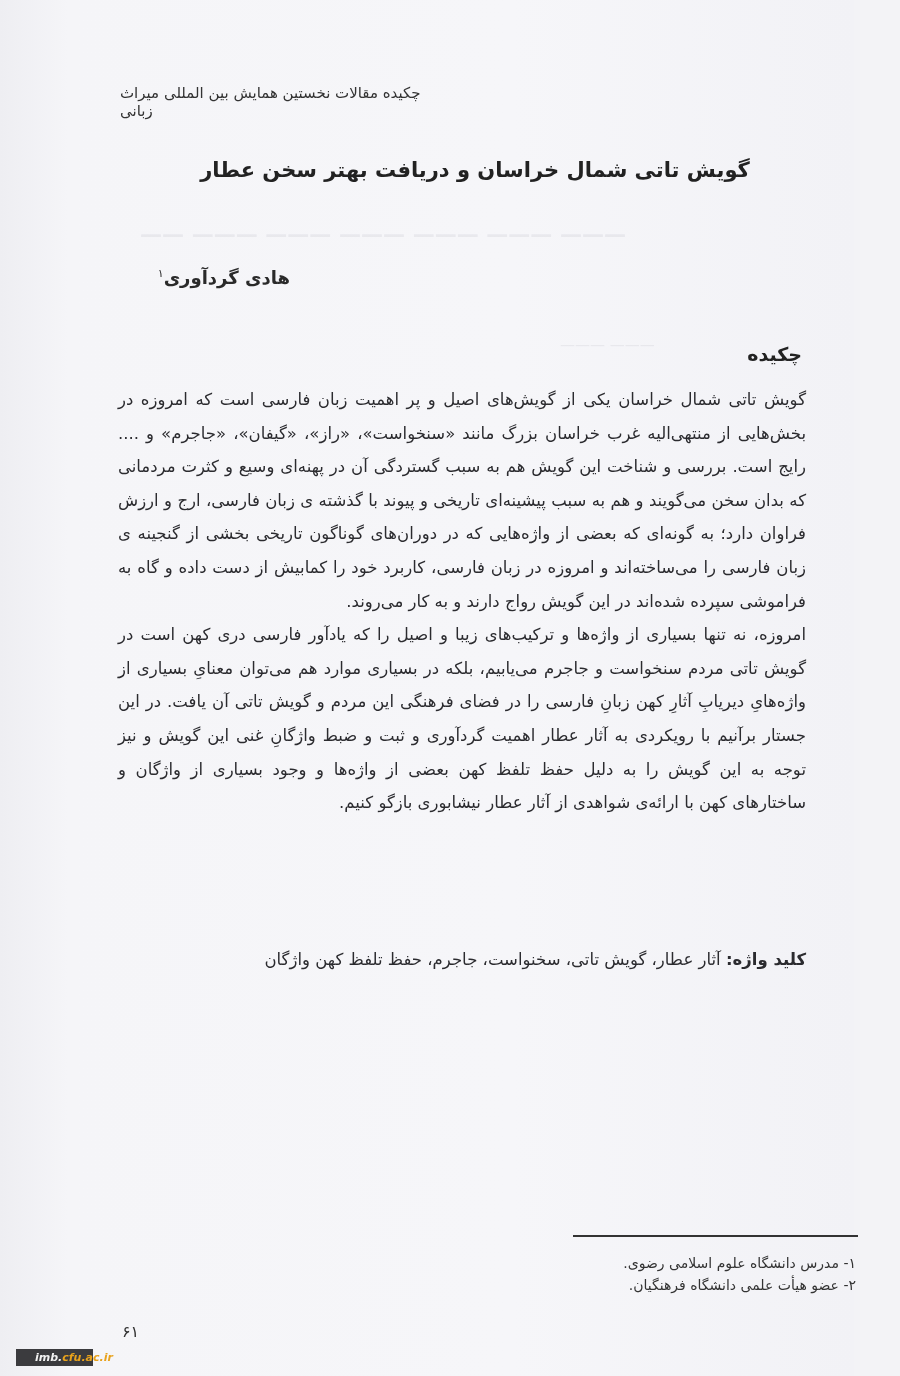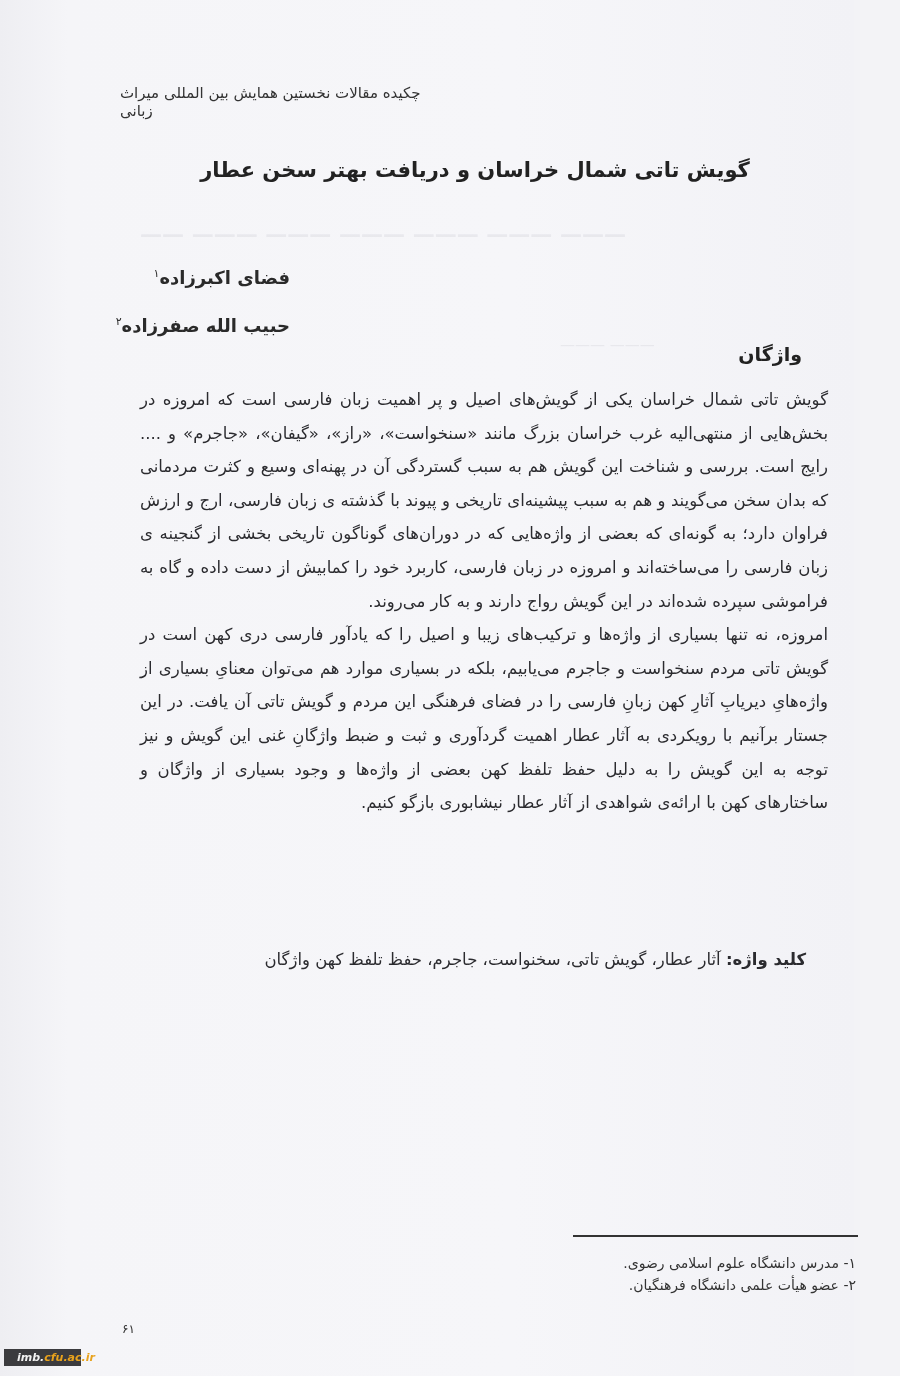--- a/index.html
+++ b/index.html
@@ -88,21 +88,20 @@
       position: absolute;
       left: 118px;
       top: 383px;
       width: 688px;
       direction: rtl;
       text-align: justify;
       text-align-last: right;
       font-size: 16.5px;
       line-height: 33.6px;
       color: #2b2b2f;
-      margin-left: 22px;
     }
     .abstract-body p {
       margin: 0;
       text-indent: 0;
     }
     .keywords {
       position: absolute;
       left: 280px;
       top: 950px;
       width: 526px;
@@ -130,65 +129,62 @@
       width: 296px;
       direction: rtl;
       font-size: 14px;
       line-height: 22px;
       color: #333;
     }
     .page-number {
       position: absolute;
       left: 122px;
       top: 1322px;
-      font-size: 12px;
+      font-size: 16px;
       color: #333;
       direction: rtl;
     }
     .watermark {
       position: absolute;
-      left: 4px;
+      left: 16px;
       top: 1349px;
       width: 77px;
       height: 17px;
       background: #3b3b3e;
       font-family: "DejaVu Sans", sans-serif;
       font-size: 11px;
       font-weight: bold;
       font-style: italic;
       line-height: 17px;
-      padding-left: 13px;
+      padding-left: 19px;
       box-sizing: border-box;
       white-space: nowrap;
     }
     .watermark .wm-a { color: #f2f2f2; }
     .watermark .wm-b { color: #e8a21c; }
   </style>
 </head>
 <body>
 
 <div class="page">
 
   <div class="ghost" style="left:140px; top:222px; font-size:22px; font-weight:bold;">—— ——— ——— ——— ——— ——— ———</div>
   <div class="ghost" style="left:560px; top:336px; font-size:15px;">——— ———</div>
 
   <div class="running-header">چکیده مقالات نخستین همایش بین المللی میراث زبانی</div>
 
   <h1 class="title" style="margin:0;">گویش تاتی شمال خراسان و دریافت بهتر سخن عطار</h1>
 
   <div class="authors">
     <div class="author">
-      <span>فضای اکبرزاده</span><sup>۱</sup>
+      <span>هادی گردآوری</span><sup>۱</sup>
     </div>
-    <div class="author">
-      <span>حبیب الله صفرزاده</span><sup>۲</sup>
-    </div>
-  </div>
-
-  <div class="abstract-heading">واژگان</div>
+  </div>
+
+  <div class="abstract-heading">چکیده</div>
 
   <div class="abstract-body">
     <p>گویش تاتی شمال خراسان یکی از گویش‌های اصیل و پر اهمیت زبان فارسی است که امروزه در بخش‌هایی از منتهی‌الیه غرب خراسان بزرگ مانند «سنخواست»، «راز»، «گیفان»، «جاجرم» و .... رایج است. بررسی و شناخت این گویش هم به سبب گستردگی آن در پهنه‌ای وسیع و کثرت مردمانی که بدان سخن می‌گویند و هم به سبب پیشینه‌ای تاریخی و پیوند با گذشته ی زبان فارسی، ارج و ارزش فراوان دارد؛ به گونه‌ای که بعضی از واژه‌هایی که در دوران‌های گوناگون تاریخی بخشی از گنجینه ی زبان فارسی را می‌ساخته‌اند و امروزه در زبان فارسی، کاربرد خود را کمابیش از دست داده و گاه به فراموشی سپرده شده‌اند در این گویش رواج دارند و به کار می‌روند.</p>
     <p>امروزه، نه تنها بسیاری از واژه‌ها و ترکیب‌های زیبا و اصیل را که یادآور فارسی دری کهن است در گویش تاتی مردم سنخواست و جاجرم می‌یابیم، بلکه در بسیاری موارد هم می‌توان معنایِ بسیاری از واژه‌هایِ دیریابِ آثارِ کهن زبانِ فارسی را در فضای فرهنگی این مردم و گویش تاتی آن یافت. در این جستار برآنیم با رویکردی به آثار عطار اهمیت گردآوری و ثبت و ضبط واژگانِ غنی این گویش و نیز توجه به این گویش را به دلیل حفظ تلفظ کهن بعضی از واژه‌ها و وجود بسیاری از واژگان و ساختارهای کهن با ارائه‌ی شواهدی از آثار عطار نیشابوری بازگو کنیم.</p>
   </div>
 
   <div class="keywords">
     <span class="kw-label">کلید واژه:</span>
     <span>آثار عطار، گویش تاتی، سخنواست، جاجرم، حفظ تلفظ کهن واژگان</span>
   </div>

